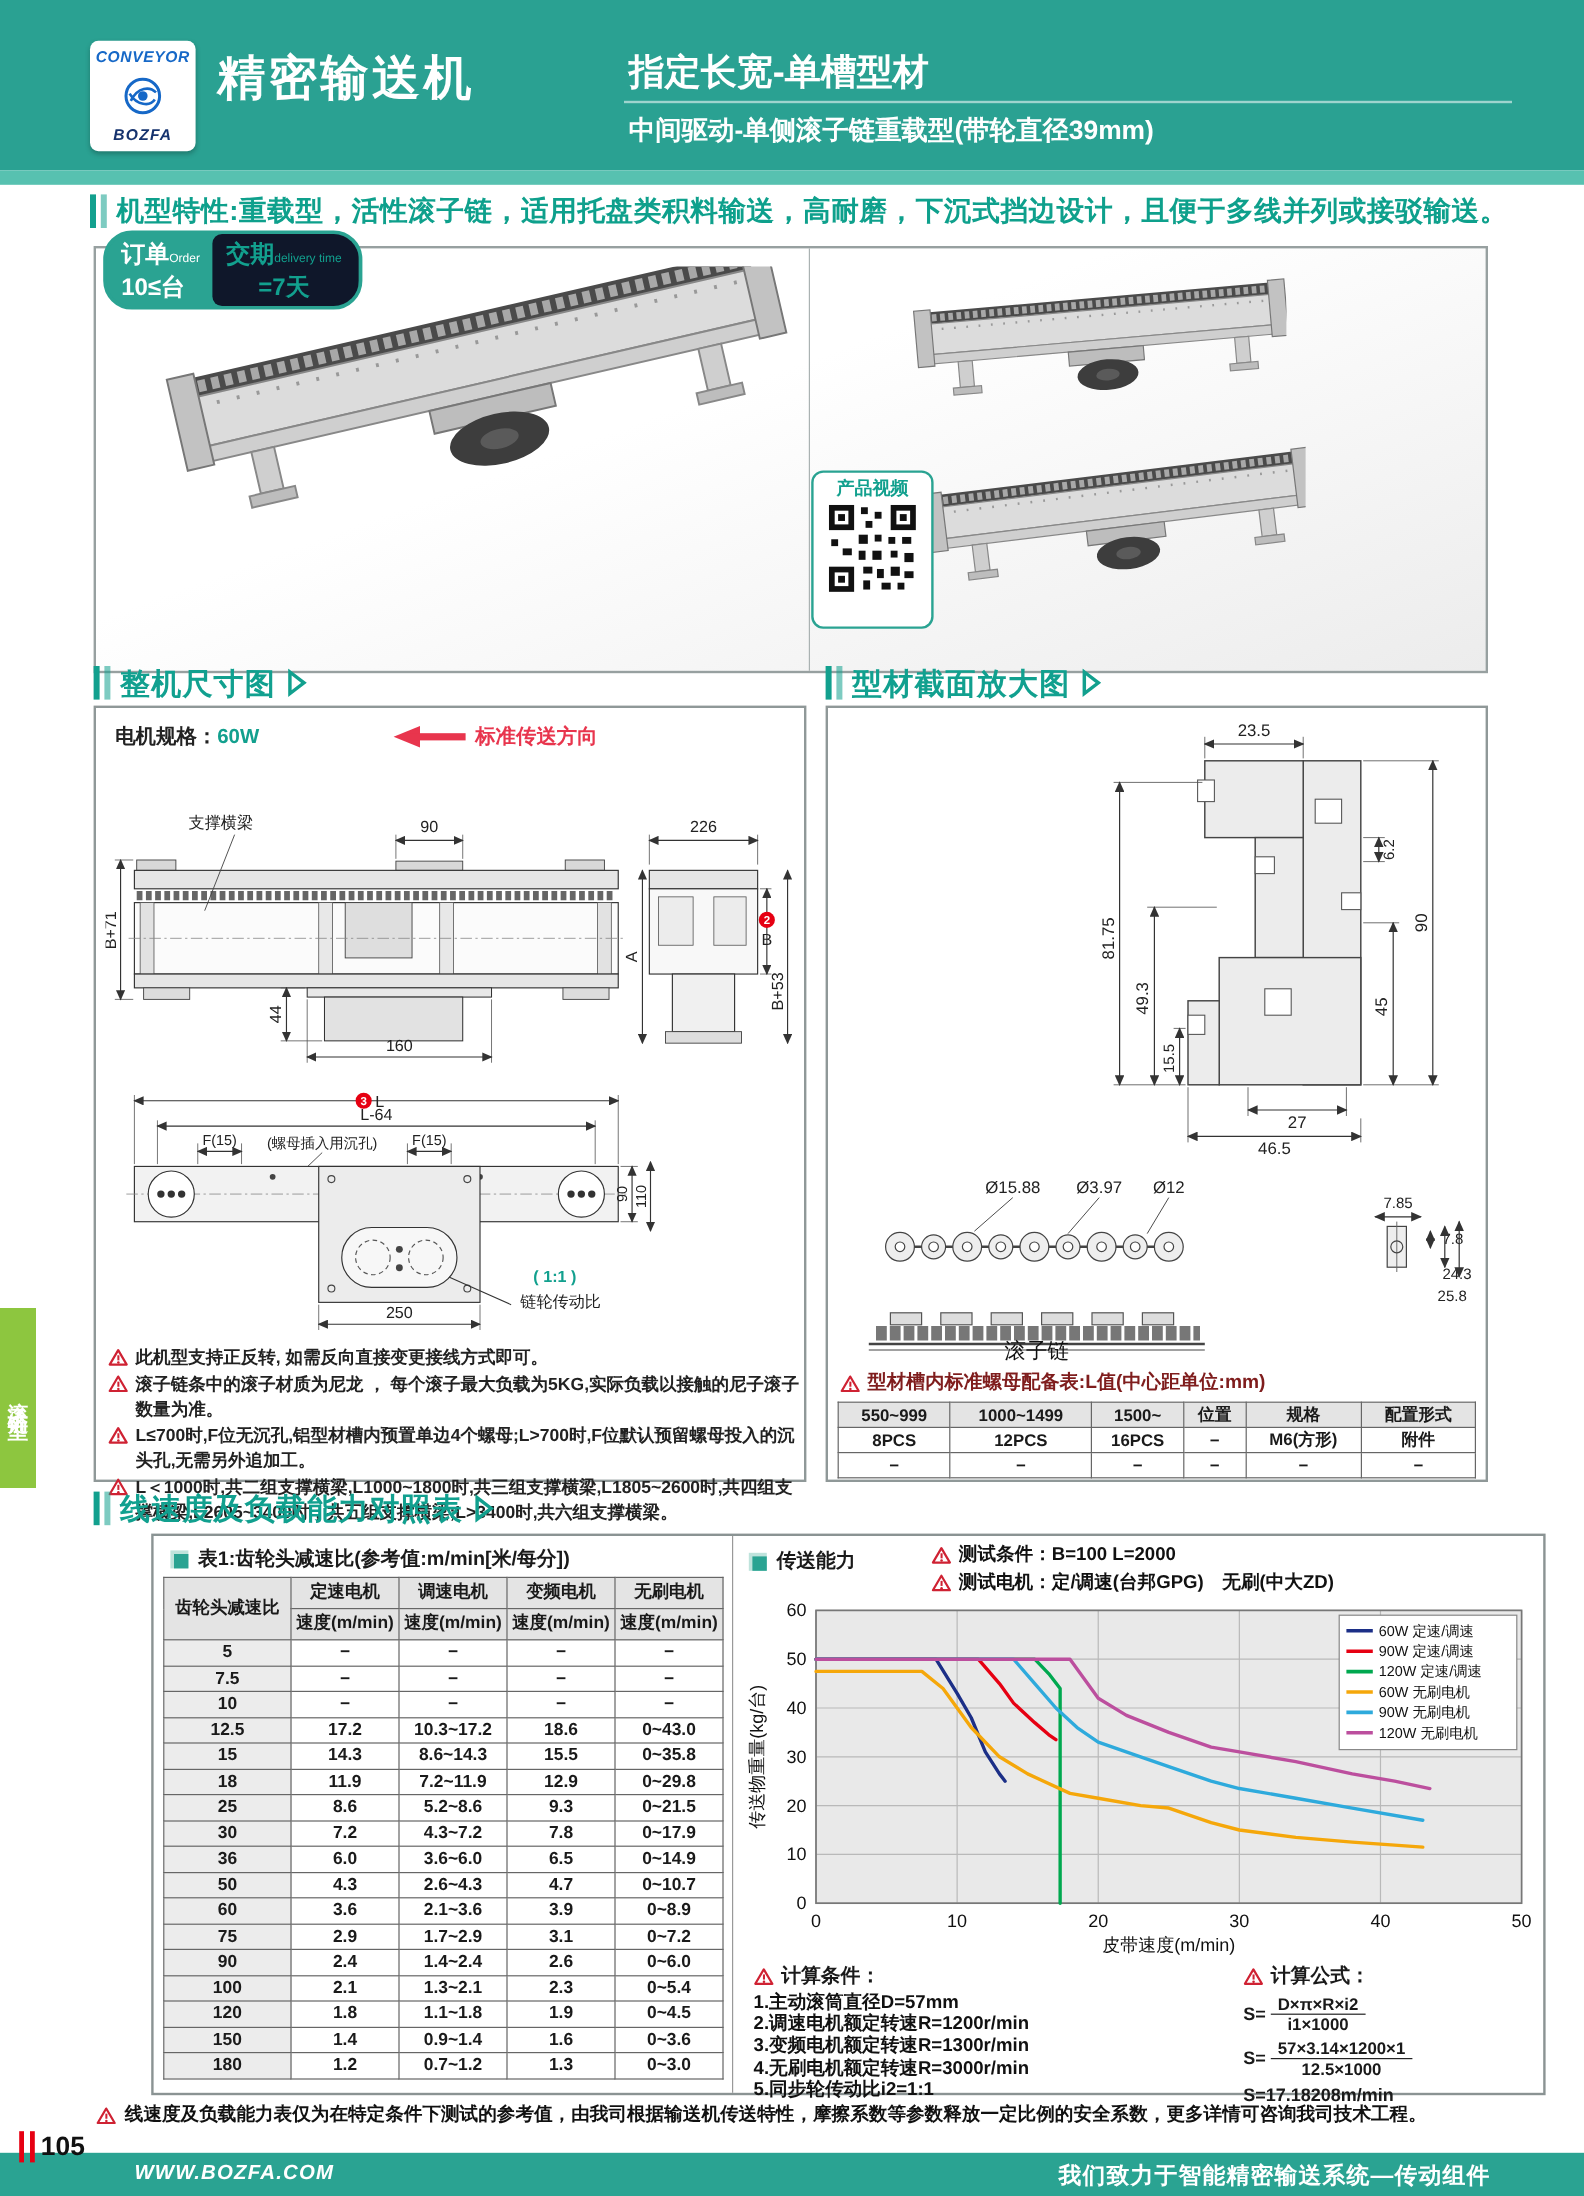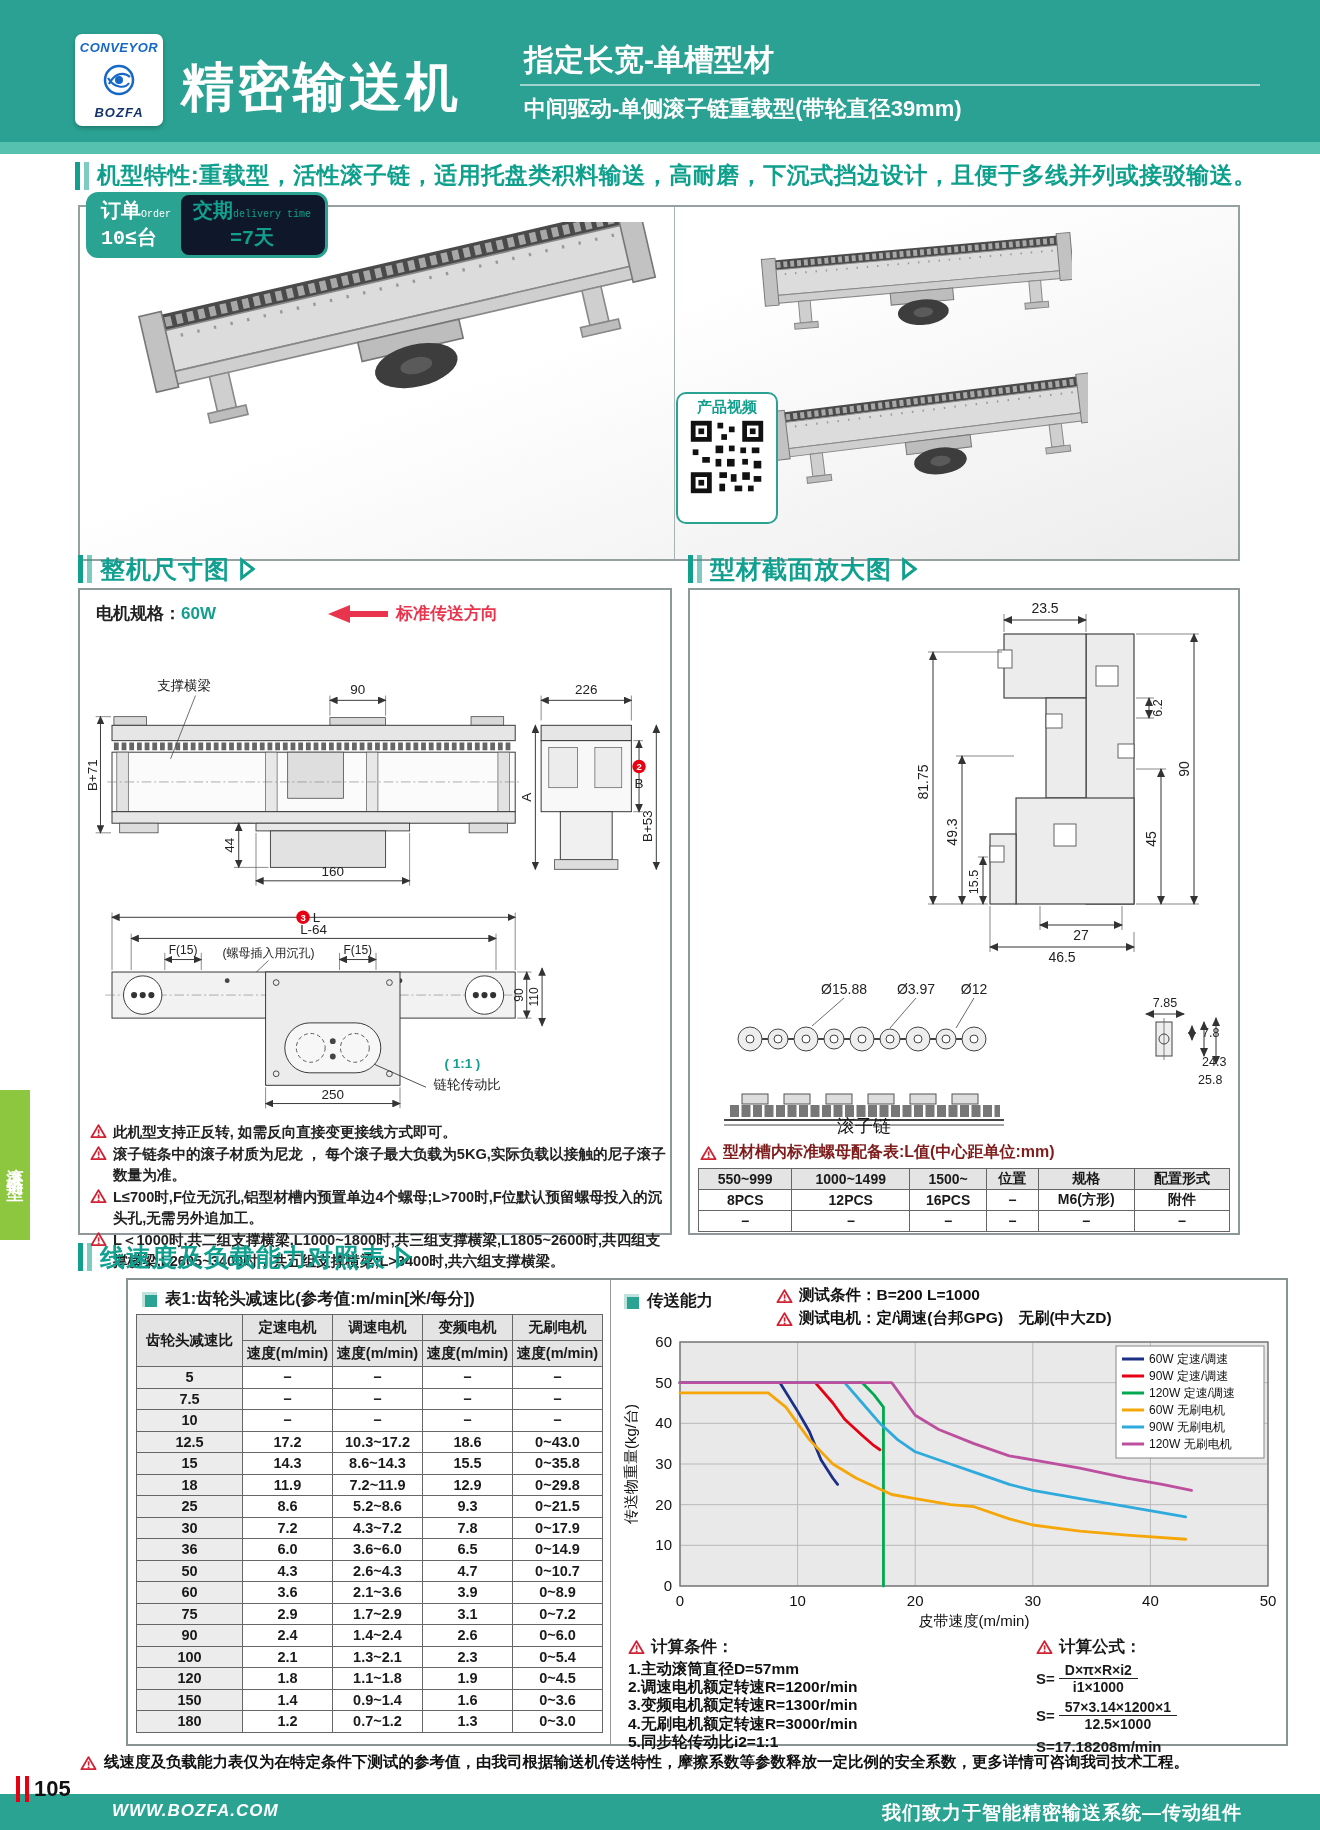--- a/index.html
+++ b/index.html
@@ -5,34 +5,34 @@
   html,body{margin:0;padding:0;background:#fff;}
   .page{position:relative;width:1320px;height:1830px;background:#fff;overflow:hidden;
         font-family:"Liberation Sans","DejaVu Sans",sans-serif;color:#1a1a1a;}
   
   .hdr{position:absolute;left:0;top:0;width:1320px;height:142px;background:#2aa192;padding-left:14px;}
   .hdr-strip{position:absolute;left:0;top:142px;width:1320px;height:12px;background:#57c1b0;}
   .logo-card{position:absolute;left:75px;top:34px;width:88px;height:92px;background:#fff;border-radius:7px;
              box-shadow:0 2px 4px rgba(0,0,0,.25);display:flex;flex-direction:column;align-items:center;justify-content:space-between;padding:6px 2px;box-sizing:border-box;}
   .logo-top{font-size:13px;font-weight:bold;font-style:italic;color:#1668c7;letter-spacing:.5px;}
   .logo-brand{font-size:13px;font-weight:bold;font-style:italic;color:#16336e;letter-spacing:1px;}
-  .page-title{position:absolute;left:181px;top:52px;font-size:53px;font-weight:bold;color:#fff;letter-spacing:3px;}
+  .page-title{position:absolute;left:181px;top:37px;font-size:40px;font-weight:bold;color:#fff;letter-spacing:3px;}
   .sub1{position:absolute;left:524px;top:40px;font-size:30px;font-weight:bold;color:#fff;}
   .subline{position:absolute;left:520px;top:84px;width:740px;height:2px;background:rgba(255,255,255,.55);}
   .sub2{position:absolute;left:524px;top:94px;font-size:22px;color:#fff;font-weight:600;}
   
   .banner{position:absolute;left:75px;top:160px;display:flex;align-items:center;gap:8px;}
   .dbar{display:inline-block;width:5px;height:28px;background:#12a08e;}
   .dbar+.dbar{margin-left:-4px;}
   .banner-text{font-size:23px;font-weight:bold;color:#0ea08c;letter-spacing:.5px;}
   
   .product-box{position:absolute;left:78px;top:205px;width:1162px;height:356px;border:2px solid #97a0a0;
                background:linear-gradient(160deg,#ffffff 40%,#ececec 100%);box-sizing:border-box;}
   .product-divider{position:absolute;left:594px;top:0;width:1px;height:100%;background:#aab2b2;}
-  .order-badge{position:absolute;left:86px;top:192px;display:flex;border:3px solid #2aa392;border-radius:12px;background:#2aa392;overflow:hidden;height:60px;font-family:Liberation Mono, monospace;}
+  .order-badge{position:absolute;left:86px;top:192px;display:flex;border:3px solid #2aa392;border-radius:24px;background:#2aa392;overflow:hidden;height:60px;}
   .ob-left{background:#2aa392;color:#fff;padding:5px 10px 5px 12px;line-height:24px;}
   .ob-right{background:#0f172a;color:#12a08e;padding:5px 14px 5px 12px;line-height:24px;border-radius:8px 0 0 8px;}
   .ob-big{font-size:20px;font-weight:bold;}
   .ob-small{font-size:10px;font-weight:normal;}
   .video-box{position:absolute;left:676px;top:392px;width:102px;height:132px;background:#fff;border:2px solid #2aa392;border-radius:10px;
              display:flex;flex-direction:column;align-items:center;box-sizing:border-box;padding-top:4px;}
   .video-label{color:#12a08e;font-size:15px;font-weight:bold;}
   
   .sec-h{position:absolute;display:flex;align-items:center;gap:8px;height:30px;justify-content:space-between;}
   .sec-title{font-size:25px;font-weight:bold;color:#11a08f;letter-spacing:1px;}
@@ -726,21 +726,21 @@
     <div class="cap-title">
       <span class="sq-icon"></span>
       <span>传送能力</span>
     </div>
     <div class="cond" style="left:648px;top:5px">
       <svg class="warn" viewBox="0 0 24 24">
           <path d="M12 3 L22 20 H2 Z" fill="none" stroke="#cf2233" stroke-width="2.6" stroke-linejoin="round"></path>
           <rect x="11" y="9" width="2.4" height="6" fill="#cf2233"></rect>
           <circle cx="12.2" cy="17.6" r="1.5" fill="#cf2233"></circle>
         </svg>
-      <span>测试条件：B=200  L=1000</span>
+      <span>测试条件：B=100  L=2000</span>
     </div>
     <div class="cond" style="left:648px;top:28px">
       <svg class="warn" viewBox="0 0 24 24">
           <path d="M12 3 L22 20 H2 Z" fill="none" stroke="#cf2233" stroke-width="2.6" stroke-linejoin="round"></path>
           <rect x="11" y="9" width="2.4" height="6" fill="#cf2233"></rect>
           <circle cx="12.2" cy="17.6" r="1.5" fill="#cf2233"></circle>
         </svg>
       <span>测试电机：定/调速(台邦GPG)　无刷(中大ZD)</span>
     </div>
 

